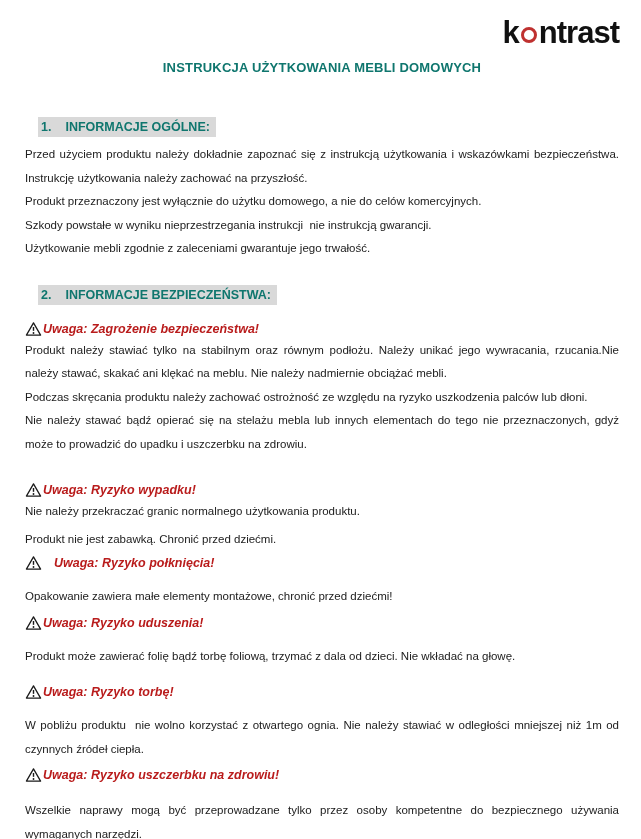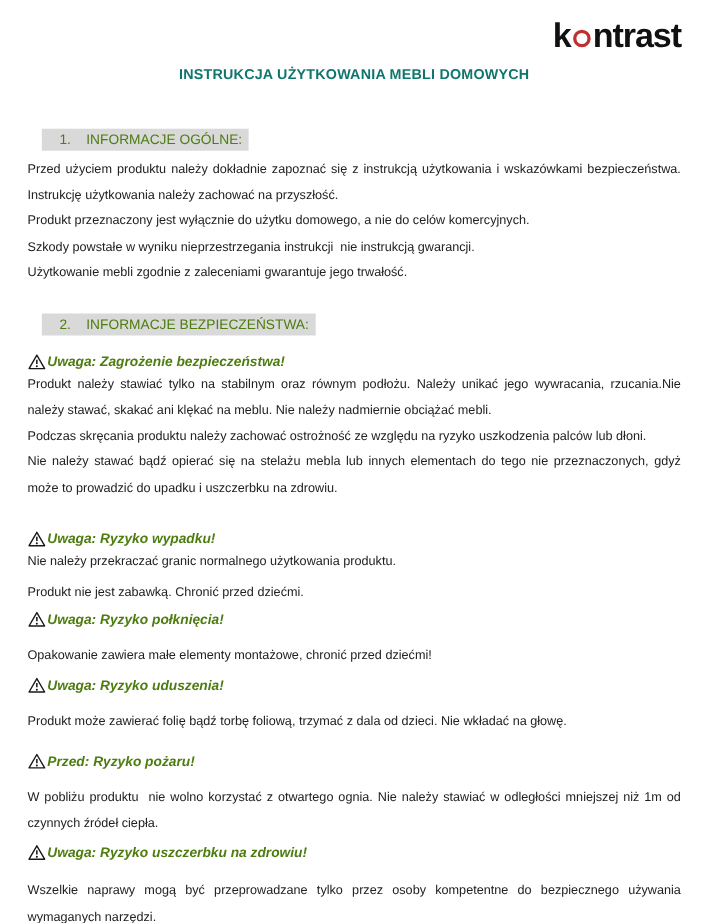--- a/index.html
+++ b/index.html
@@ -55,55 +55,55 @@
   }
   
   .section-heading {
     margin-top: 42px;
     margin-left: 13px;
   }
   .section-heading.second { margin-top: 24px; }
   .section-heading .hl {
     display: inline-block;
     background: #d9d9d9;
-    font-weight: 400;
+    font-weight: 700;
     font-size: 12.5px;
-    color: #4d7c0f;
-    padding: 3px 6px 3px 16px;
+    color: #0f766e;
+    padding: 3px 6px 3px 3px;
   }
   .section-heading .num { margin-right: 14px; }
   
   .para {
     font-size: 11.5px;
     line-height: 23.5px;
     text-align: justify;
     white-space: pre-wrap;
     color: #212121;
   }
   .para.first { margin-top: 6px; }
   
   .warning {
     display: flex;
     align-items: center;
     font-weight: 700;
     font-style: italic;
     font-size: 12.5px;
-    color: #4d7c0f;
+    color: #b91c1c;
     line-height: 20px;
   }
   .warn-icon {
     display: inline-block;
     width: 17px;
     height: 16px;
     margin-right: 1px;
     flex: 0 0 auto;
   }
   .warn-icon svg { display: block; width: 17px; height: 16px; }
   
-  .mt2  { margin-top: 2px; }
+  .mt2  { margin-top: 2px; gap: 11px; }
   .mt4  { margin-top: 4px; }
   .mt6  { margin-top: 24px; }
   .mt10 { }
   .mt12 { margin-top: 12px; }
   .mt14 { margin-top: 14px; }
 </style>
 </head>
 <body>
 
 <div class="page">
@@ -187,21 +187,21 @@
   <p class="para mt12">Produkt może zawierać folię bądź torbę foliową, trzymać z dala od dzieci. Nie wkładać na głowę.</p>
 
   <div class="warning mt14">
     <span class="warn-icon">
       <svg viewBox="0 0 24 22" xmlns="http://www.w3.org/2000/svg">
         <path d="M12 2.4 L22 19.6 H2 Z" fill="none" stroke="#1a1a1a" stroke-width="1.8" stroke-linejoin="round"></path>
         <line x1="12" y1="8.2" x2="12" y2="13.6" stroke="#1a1a1a" stroke-width="2"></line>
         <circle cx="12" cy="16.6" r="1.3" fill="#1a1a1a"></circle>
       </svg>
     </span>
-    <span>Przed: Ryzyko pożaru!</span>
+    <span>Uwaga: Ryzyko torbę!</span>
   </div>
 
   <p class="para mt12">W pobliżu produktu  nie wolno korzystać z otwartego ognia. Nie należy stawiać w odległości mniejszej niż 1m od czynnych źródeł ciepła.</p>
 
   <div class="warning mt4">
     <span class="warn-icon">
       <svg viewBox="0 0 24 22" xmlns="http://www.w3.org/2000/svg">
         <path d="M12 2.4 L22 19.6 H2 Z" fill="none" stroke="#1a1a1a" stroke-width="1.8" stroke-linejoin="round"></path>
         <line x1="12" y1="8.2" x2="12" y2="13.6" stroke="#1a1a1a" stroke-width="2"></line>
         <circle cx="12" cy="16.6" r="1.3" fill="#1a1a1a"></circle>

